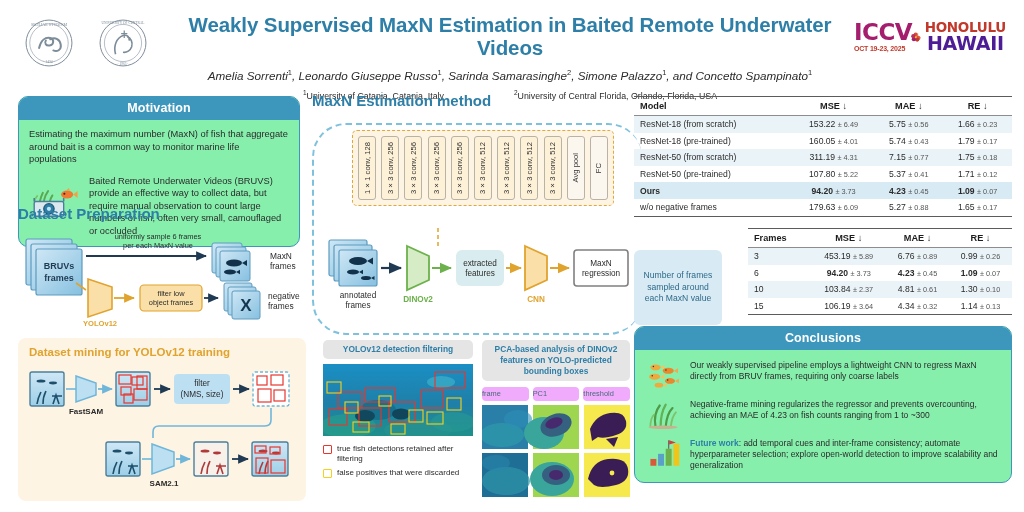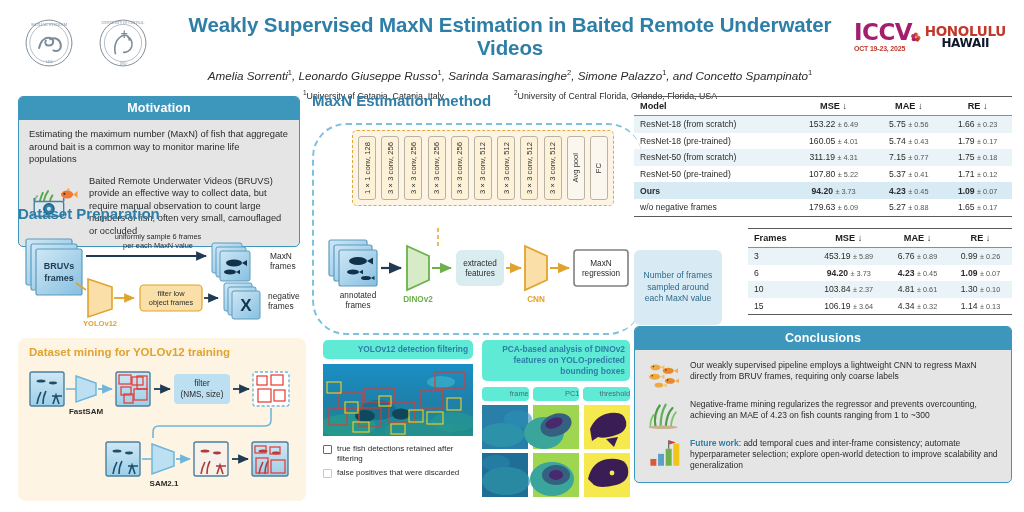--- a/index.html
+++ b/index.html
@@ -29,26 +29,26 @@
   .paffil sup { font-size: 6.5px; }
 
   
   .iccv { position: absolute; right: 18px; top: 14px; width: 152px; height: 46px; display: flex; align-items: center; }
   .iccv-left { display: flex; flex-direction: column; align-items: flex-start; }
   .iccv-word { font-size: 23px; font-weight: bold; color: #a51e6e; letter-spacing: -0.5px; line-height: 0.95; font-family: "DejaVu Sans", sans-serif; }
   .iccv-date { font-size: 7px; font-weight: bold; color: #c0392b; letter-spacing: -0.2px; margin-top: 1px; }
   .hibiscus { position: relative; width: 36px; height: 36px; margin: 0 3px 0 -2px; }
   .iccv-right { display: flex; flex-direction: column; line-height: 0.98; align-items: center; }
   .iccv-city { font-size: 13.5px; font-weight: bold; color: #c0392b; letter-spacing: -0.3px; font-family: "DejaVu Sans", sans-serif; }
-  .iccv-state { font-size: 12px; font-weight: bold; color: #0f172a; letter-spacing: -0.3px; font-family: "DejaVu Sans", sans-serif; }
+  .iccv-state { font-size: 19px; font-weight: bold; color: #4c1d95; letter-spacing: -0.3px; font-family: "DejaVu Sans", sans-serif; }
 
   
   .panel { position: absolute; border-radius: 10px; }
   .panel-box {
-    border: 1.6px solid #3d97bc; border-radius: 5px; background: #e5e5e5; overflow: hidden;
+    border: 1.6px solid #3d97bc; border-radius: 10px; background: #86efac; overflow: hidden;
   }
   .panel-head {
     background: #3d97bc; color: #fff; font-weight: bold; text-align: center;
     font-size: 12.5px; padding: 4px 0 5px; letter-spacing: 0.1px;
   }
   .panel-body { padding: 8px 10px 9px; font-size: 9.3px; line-height: 1.35; }
 
   
   #motivation { left: 18px; top: 96px; width: 282px; }
   .mot-p1 { color: #2b2b2b; }
@@ -86,26 +86,26 @@
   }
   .cnn-layer.plain { background: #fbf7ef; }
 
   
   .pipeline { position: absolute; left: 325px; top: 228px; width: 310px; height: 86px; }
 
   
   #yolofilt { position: absolute; left: 323px; top: 340px; width: 150px; height: 162px; }
   #pcapanel { position: absolute; left: 482px; top: 340px; width: 148px; height: 162px; }
   .cap-pill {
-    background: #5eead4; border-radius: 5px; color: #2e7fa8; font-weight: bold;
-    font-size: 8.4px; text-align: right; padding: 4px 5px; line-height: 1.3;
+    background: #e5e5e5; border-radius: 5px; color: #2e7fa8; font-weight: bold;
+    font-size: 8.4px; text-align: center; padding: 4px 5px; line-height: 1.3;
   }
   .mini-pill {
-    background: #5eead4; border-radius: 4px; color: #4b6b79; font-size: 7.4px;
-    text-align: right; padding: 2.5px 0; flex: 1;
+    background: #f0abfc; border-radius: 4px; color: #4b6b79; font-size: 7.4px;
+    text-align: left; padding: 2.5px 0; flex: 1;
   }
   .legend-row { display: flex; gap: 5px; align-items: flex-start; margin-top: 4px; font-size: 8px; line-height: 1.25; }
   .sw { width: 9px; height: 9px; border-radius: 1px; flex: none; margin-top: 1px; background: #fff; }
   .sw.red { border: 1.6px solid #e8352e; }
   .sw.yellow { border: 1.6px solid #f5d11e; }
 
   
   #table1 { position: absolute; left: 634px; top: 96px; width: 378px; }
   #table2 { position: absolute; left: 748px; top: 228px; width: 264px; }
   table { border-collapse: collapse; width: 100%; font-size: 8.6px; }

